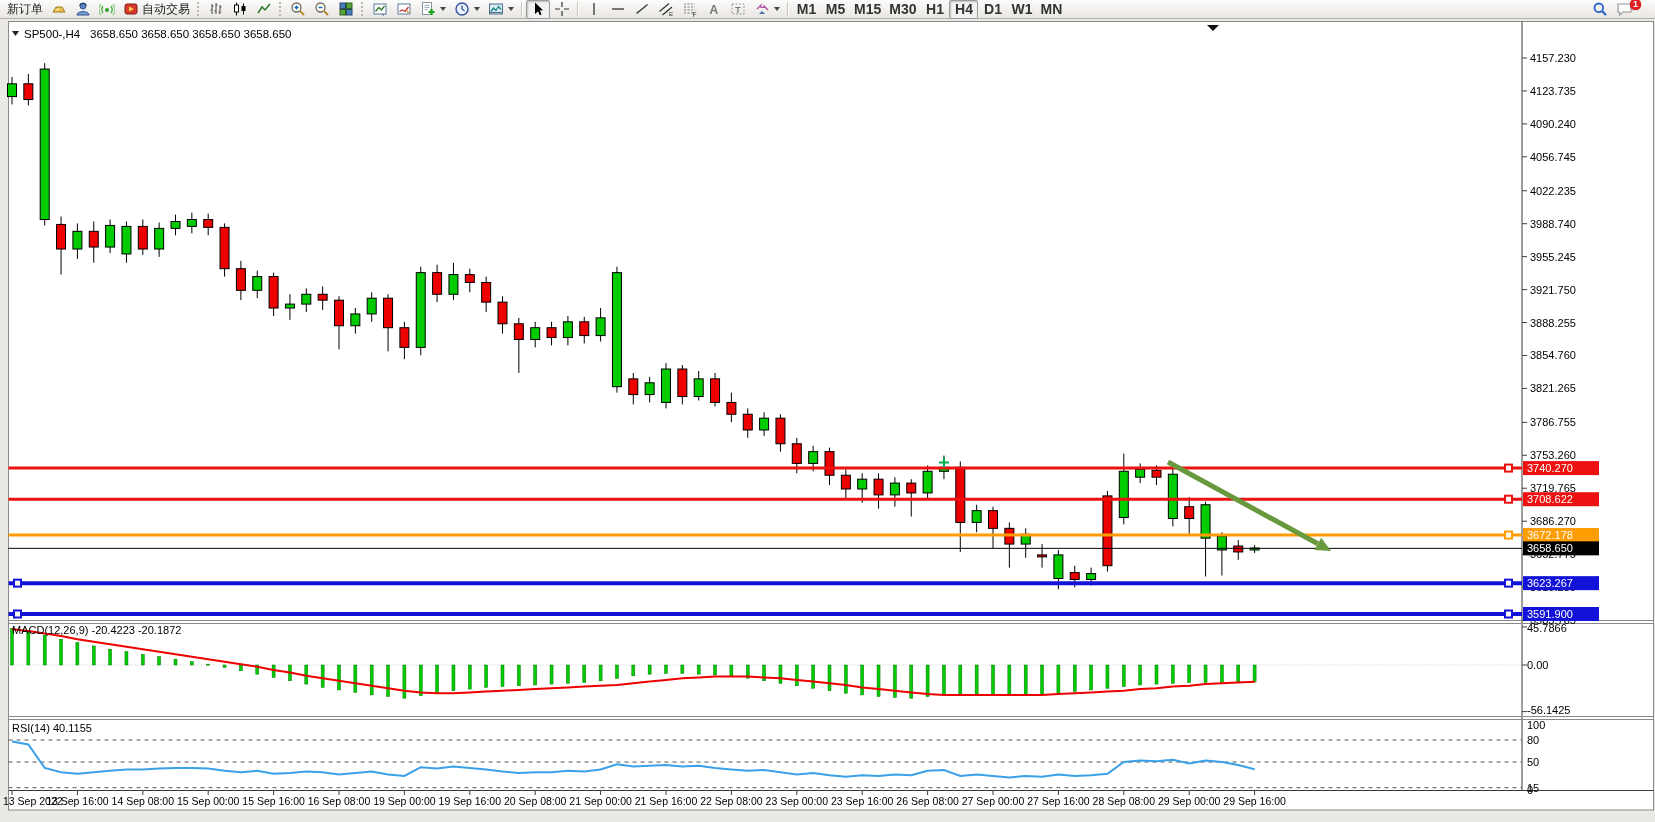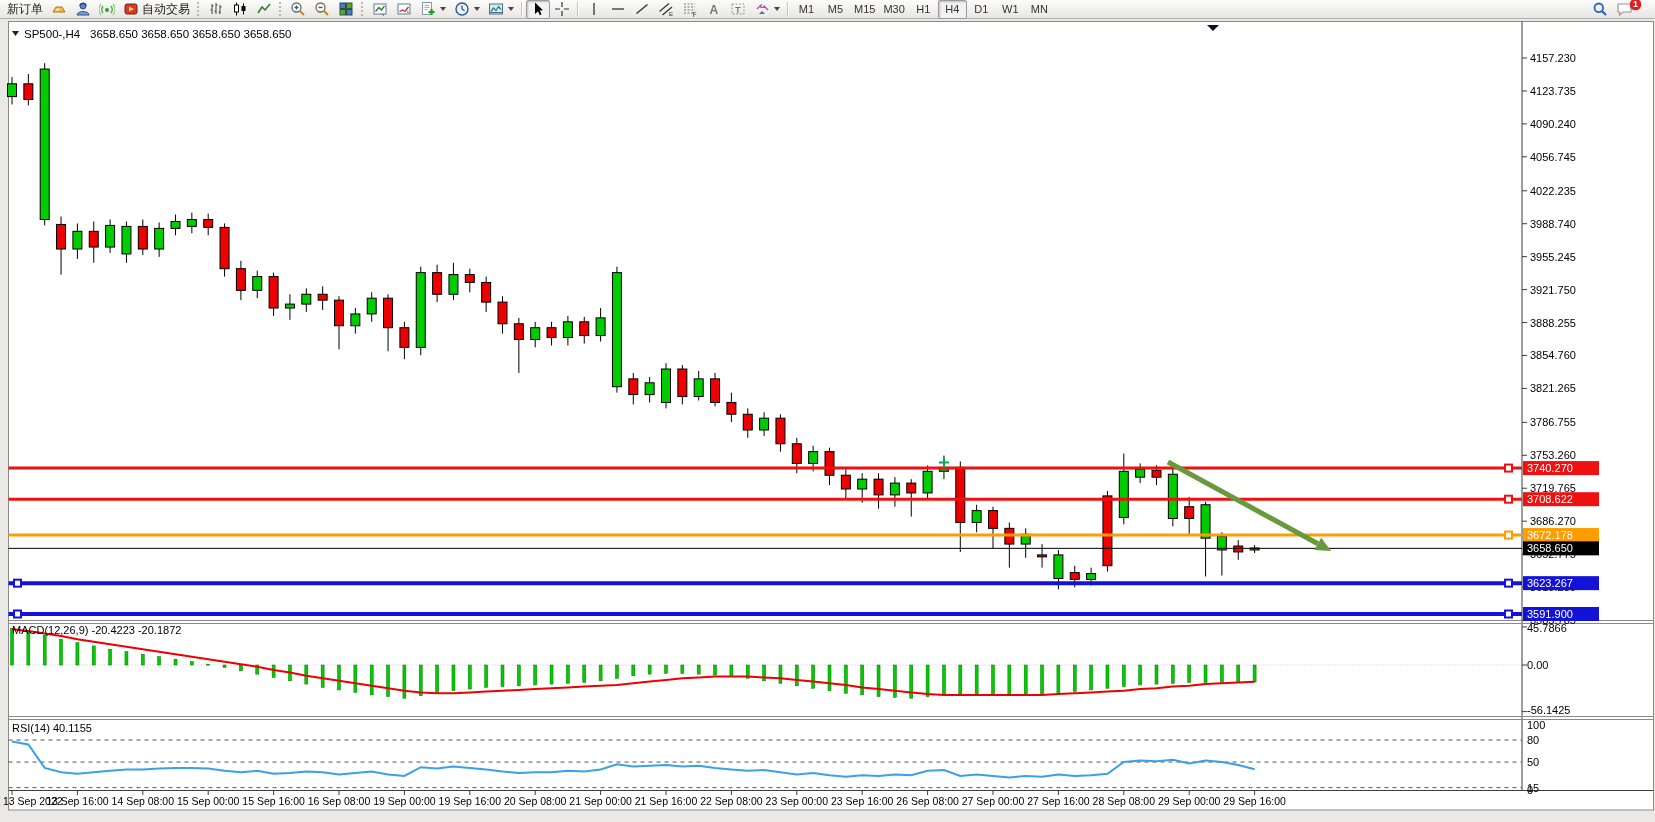--- a/index.html
+++ b/index.html
@@ -9,21 +9,21 @@
   .toolbar{position:absolute;top:0;left:0;width:1655px;height:19px;z-index:10;
            background:linear-gradient(#fcfcfb,#e9e6e2);border-bottom:1px solid #b3b0ab;
            display:flex;align-items:center;padding:8px 3px;box-sizing:border-box}
   .tbtn{height:17px;display:flex;align-items:center;gap:3px;padding:0 3px;
         border:1px solid transparent;border-radius:2px;font-size:12px;color:#1c1c1c;white-space:nowrap}
   .tbtn svg{display:block}
   .tbtn.pressed{border:1px solid #989courage}
   .pressed{border:1px solid #9a9a9a !important;background:#f2f2f2;box-shadow:inset 1px 1px 2px rgba(0,0,0,.22)}
   .sep{width:1px;height:14px;background:#c6c3be;border-right:1px solid #fff;margin:0 3px;flex:0 0 auto}
   .grip{width:2px;height:14px;border-left:2px dotted #bcb9b4;margin:0 3px;flex:0 0 auto}
-  .tf{min-width:21px;justify-content:center;font-size:11px;color:#333;font-weight:400}
+  .tf{min-width:21px;justify-content:center;font-size:14px;color:#333;font-weight:700}
   .caret{width:0;height:0;border-left:3px solid transparent;border-right:3px solid transparent;
          border-top:4px solid #444;margin-left:1px}
   .spacer{flex:1}
   .bubble-wrap{position:relative}
   .badge{position:absolute;top:-2px;right:-4px;width:11px;height:11px;border-radius:50%;
          background:#e02020;color:#fff;font-size:9px;font-weight:bold;line-height:11px;
          text-align:center;box-shadow:0 0 1px #900}
   
   #chart-svg{position:absolute;top:19px;left:0}
   text{font-family:"Liberation Sans","DejaVu Sans",sans-serif}

